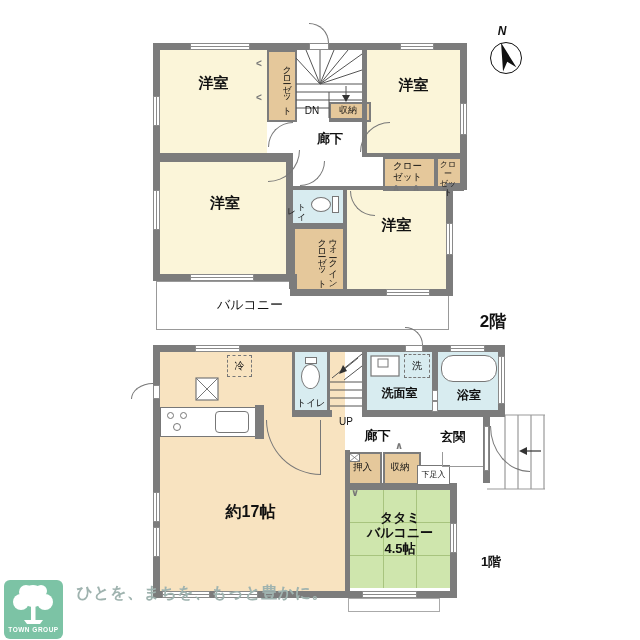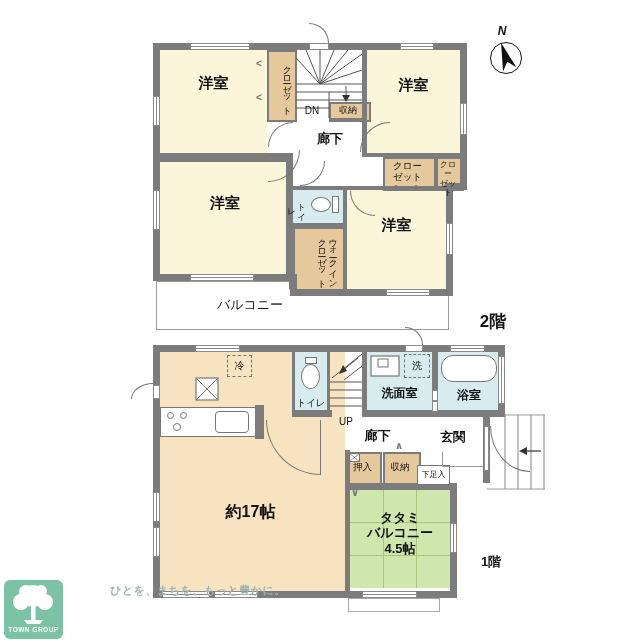--- a/index.html
+++ b/index.html
@@ -291,15 +291,15 @@
           <circle cx="17" cy="20" r="8"></circle>
           <circle cx="41" cy="20" r="8"></circle>
         <circle cx="22" cy="10" r="7"></circle>
           <circle cx="37" cy="9" r="6"></circle>
         <rect x="27" y="22" width="4.5" height="16"></rect>
         <path d="M20 38 h19 l-3 4 h-13 z"></path>
       </g>
     </svg>
     <div class="lbl" style="left:0;top:46px;width:59px;font-size:6.5px;color:#fff;letter-spacing:0.5px;">TOWN GROUP</div>
   </div>
-  <div class="lbl" style="left:68px;top:584px;width:260px;font-size:11px;color:#9FB3AF;text-align:center;letter-spacing:0.5px;">ひとを、まちを、もっと豊かに。</div>
+  <div class="lbl" style="left:68px;top:584px;width:260px;font-size:16px;color:#9FB3AF;text-align:right;letter-spacing:0.5px;">ひとを、まちを、もっと豊かに。</div>
 
 </div>
 
 </body></html>

